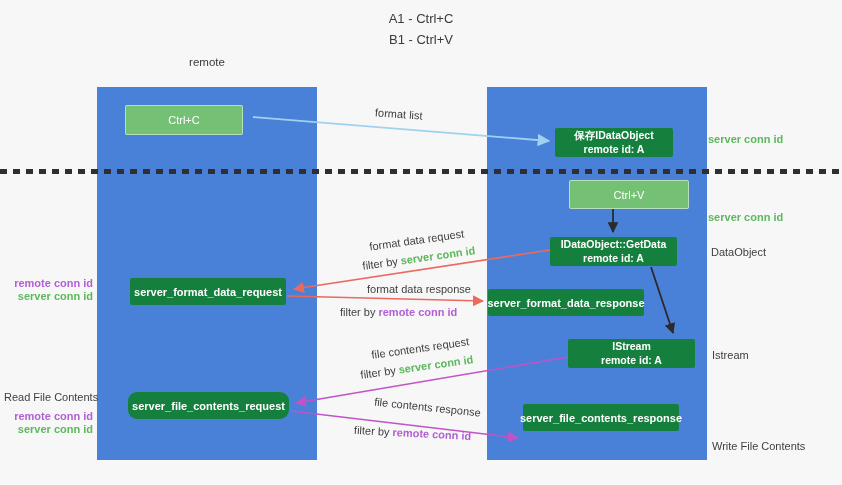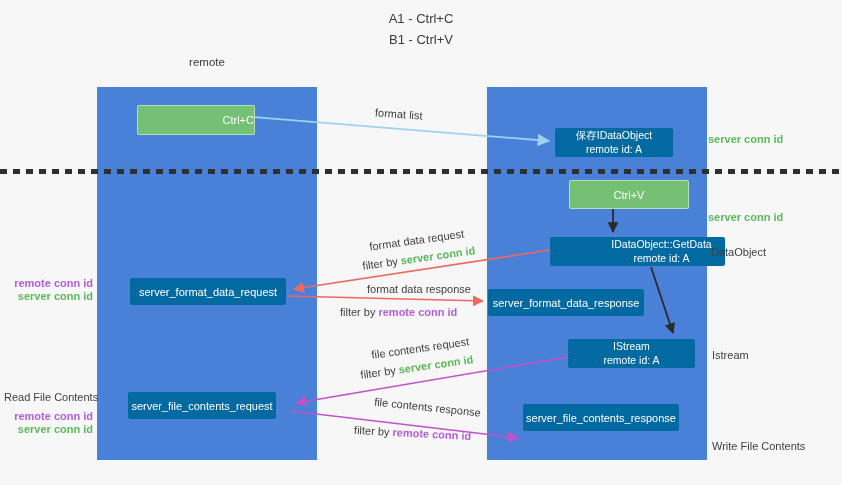--- a/index.html
+++ b/index.html
@@ -15,21 +15,21 @@
   .col-header.right{left:487px;}
   .column{position:absolute;top:87px;width:220px;height:373px;background:#4a81d8;}
   .column.left{left:97px;}
   .column.right{left:487px;}
   .dotted{position:absolute;left:0;top:169px;width:842px;height:5px;z-index:5;
     background:repeating-linear-gradient(to right,#2f2f2f 0 7px,transparent 7px 13px);}
   .arrows{position:absolute;left:0;top:0;z-index:6;}
   .box{position:absolute;z-index:8;display:flex;align-items:center;justify-content:center;
     color:#fff;text-align:center;font-size:11px;border-radius:2px;}
   .box.green{background:#74c175;border:1px solid rgba(255,255,255,.5);}
-  .box.orange{background:#0369a1;}
+  .box.orange{background:#15803d;font-weight:bold;}
   .box.two-line{flex-direction:column;font-size:10.5px;line-height:1.3;}
   .alabel{position:absolute;z-index:9;font-size:11px;color:#3f3f3f;white-space:nowrap;}
   .conn-green{color:#5cb85c;font-weight:bold;}
   .conn-purple{color:#b25fd3;font-weight:bold;}
   .filter .cid{margin-left:3px;}
   .side{position:absolute;z-index:9;font-size:11px;white-space:nowrap;}
   .side.dark{font-size:11px;color:#3f3f3f;}
   .left-ids{position:absolute;z-index:9;left:0;width:93px;text-align:right;
     font-size:11px;line-height:13px;white-space:nowrap;}
   .r4{transform:rotate(4deg);}
@@ -73,52 +73,52 @@
     </defs>
     <line x1="253" y1="117" x2="549" y2="141" stroke="#9ed2f0" stroke-width="1.8" marker-end="url(#mblue)"></line>
     <line x1="613" y1="208" x2="613" y2="232" stroke="#2b2b2b" stroke-width="1.8" marker-end="url(#mblack)"></line>
     <line x1="550" y1="250" x2="294" y2="289" stroke="#ea6a60" stroke-width="1.6" marker-end="url(#msalmon)"></line>
     <line x1="287" y1="296" x2="483" y2="301" stroke="#ea6a60" stroke-width="1.6" marker-end="url(#msalmon)"></line>
     <line x1="651" y1="267" x2="673" y2="333" stroke="#2b2b2b" stroke-width="1.8" marker-end="url(#mblack)"></line>
     <line x1="568" y1="357" x2="296" y2="403" stroke="#c153c8" stroke-width="1.6" marker-end="url(#mmagenta)"></line>
     <line x1="291" y1="411" x2="518" y2="438" stroke="#c153c8" stroke-width="1.6" marker-end="url(#mmagenta)"></line>
   </svg>
 
-  <div class="box green" style="left:137px;top:105px;width:116px;height:28px;justify-content:flex-end;">
+  <div class="box green" style="left:125px;top:105px;width:116px;height:28px;">
     <span>Ctrl+C</span>
   </div>
 
   <div class="box orange two-line" style="left:555px;top:128px;width:118px;height:29px;">
     <span>保存IDataObject</span>
     <span>remote id: A</span>
   </div>
 
   <div class="box green" style="left:569px;top:180px;width:118px;height:27px;">
     <span>Ctrl+V</span>
   </div>
 
-  <div class="box orange two-line" style="left:550px;top:237px;width:127px;height:29px;padding-left:48px;">
+  <div class="box orange two-line" style="left:550px;top:237px;width:127px;height:29px;">
     <span>IDataObject::GetData</span>
     <span>remote id: A</span>
   </div>
 
   <div class="box orange" style="left:130px;top:278px;width:156px;height:27px;">
     <span>server_format_data_request</span>
   </div>
 
   <div class="box orange" style="left:488px;top:289px;width:156px;height:27px;">
     <span>server_format_data_response</span>
   </div>
 
   <div class="box orange two-line" style="left:568px;top:339px;width:127px;height:29px;">
     <span>IStream</span>
     <span>remote id: A</span>
   </div>
 
-  <div class="box orange" style="left:128px;top:392px;width:148px;height:27px;">
+  <div class="box orange" style="left:128px;top:392px;width:161px;height:27px;border-radius:9px;">
     <span>server_file_contents_request</span>
   </div>
 
   <div class="box orange" style="left:523px;top:404px;width:156px;height:27px;">
     <span>server_file_contents_response</span>
   </div>
 
   <div class="alabel r4" style="left:375px;top:108px;">format list</div>
 
   <div class="alabel rm8" style="left:369px;top:234px;">format data request</div>

